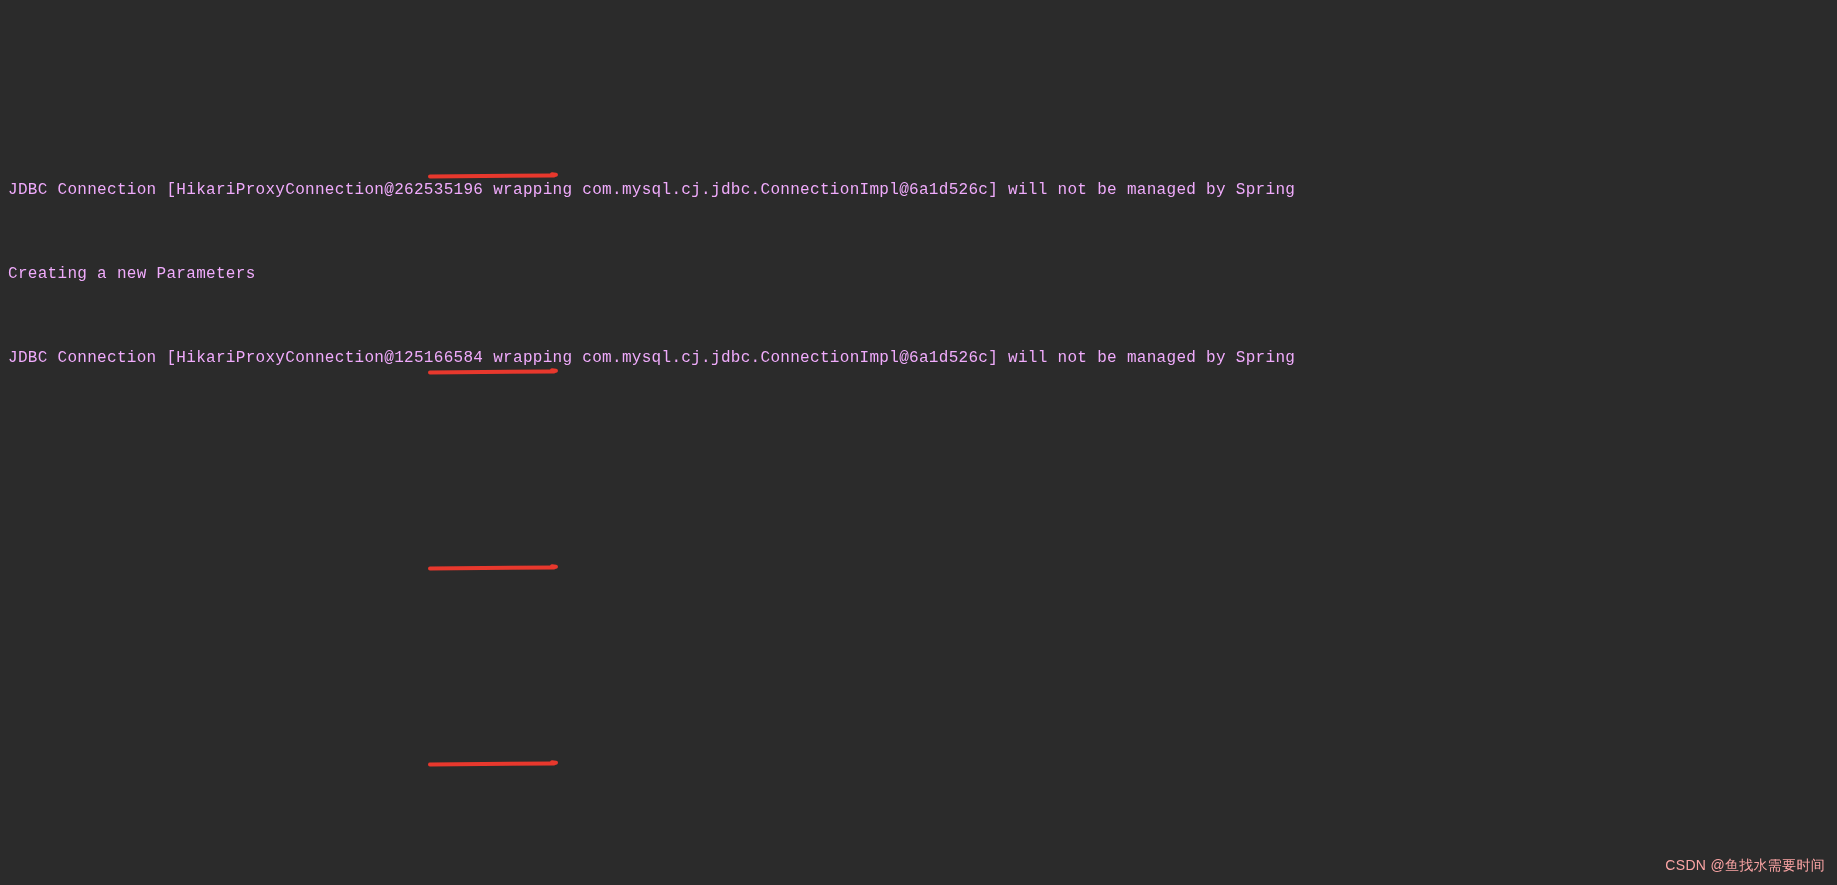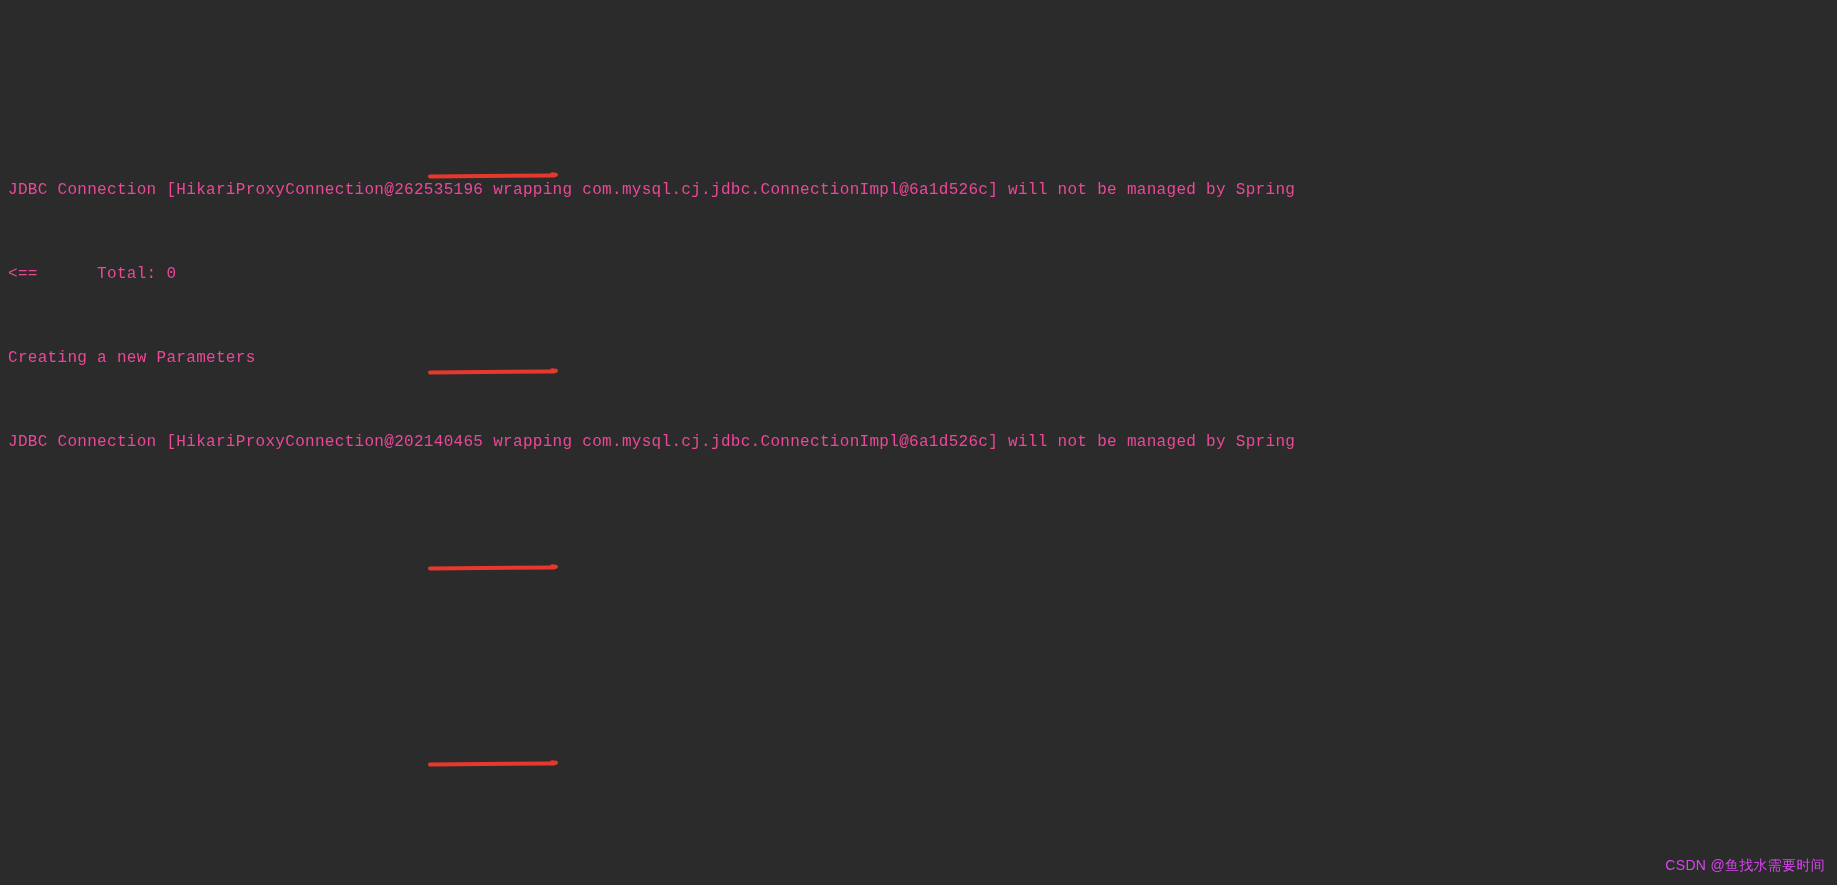--- a/index.html
+++ b/index.html
@@ -8,21 +8,21 @@
       color: #a9a9a9;
       font-family: 'Consolas', 'Monaco', 'Courier New', monospace;
       font-size: 16px;
       line-height: 28px;
       padding: 8px;
       white-space: pre;
       overflow-x: auto;
       letter-spacing: 0.3px;
     }
     .log-container { position: relative; }
-    .log-line { display: block; color: #ec4899; }
+    .log-line { display: block; color: #f0abfc; }
     .underline-annotation {
       position: absolute;
       height: 4px;
       background-color: #e8382d;
       border-radius: 2px;
       transform: rotate(-0.5deg);
     }
     .underline-annotation::after {
       content: '';
       position: absolute;
@@ -31,35 +31,34 @@
       width: 8px;
       height: 4px;
       background-color: #e8382d;
       transform: rotate(8deg);
       border-radius: 2px;
     }
     .watermark {
       position: fixed;
       bottom: 6px;
       right: 12px;
-      color: #d946ef;
+      color: #fca5a5;
       font-size: 14px;
       font-family: Arial, sans-serif;
     }
   </style>
 </head>
 <body>
 
 
 
 <div class="log-container">
   <span class="log-line">JDBC Connection [HikariProxyConnection@262535196 wrapping com.mysql.cj.jdbc.ConnectionImpl@6a1d526c] will not be managed by Spring</span>
-  <span class="log-line">&lt;==      Total: 0</span>
   <span class="log-line">Creating a new Parameters</span>
-  <span class="log-line">JDBC Connection [HikariProxyConnection@202140465 wrapping com.mysql.cj.jdbc.ConnectionImpl@6a1d526c] will not be managed by Spring</span>
+  <span class="log-line">JDBC Connection [HikariProxyConnection@125166584 wrapping com.mysql.cj.jdbc.ConnectionImpl@6a1d526c] will not be managed by Spring</span>
   
   
   
   
   
   
   
   
   
   

